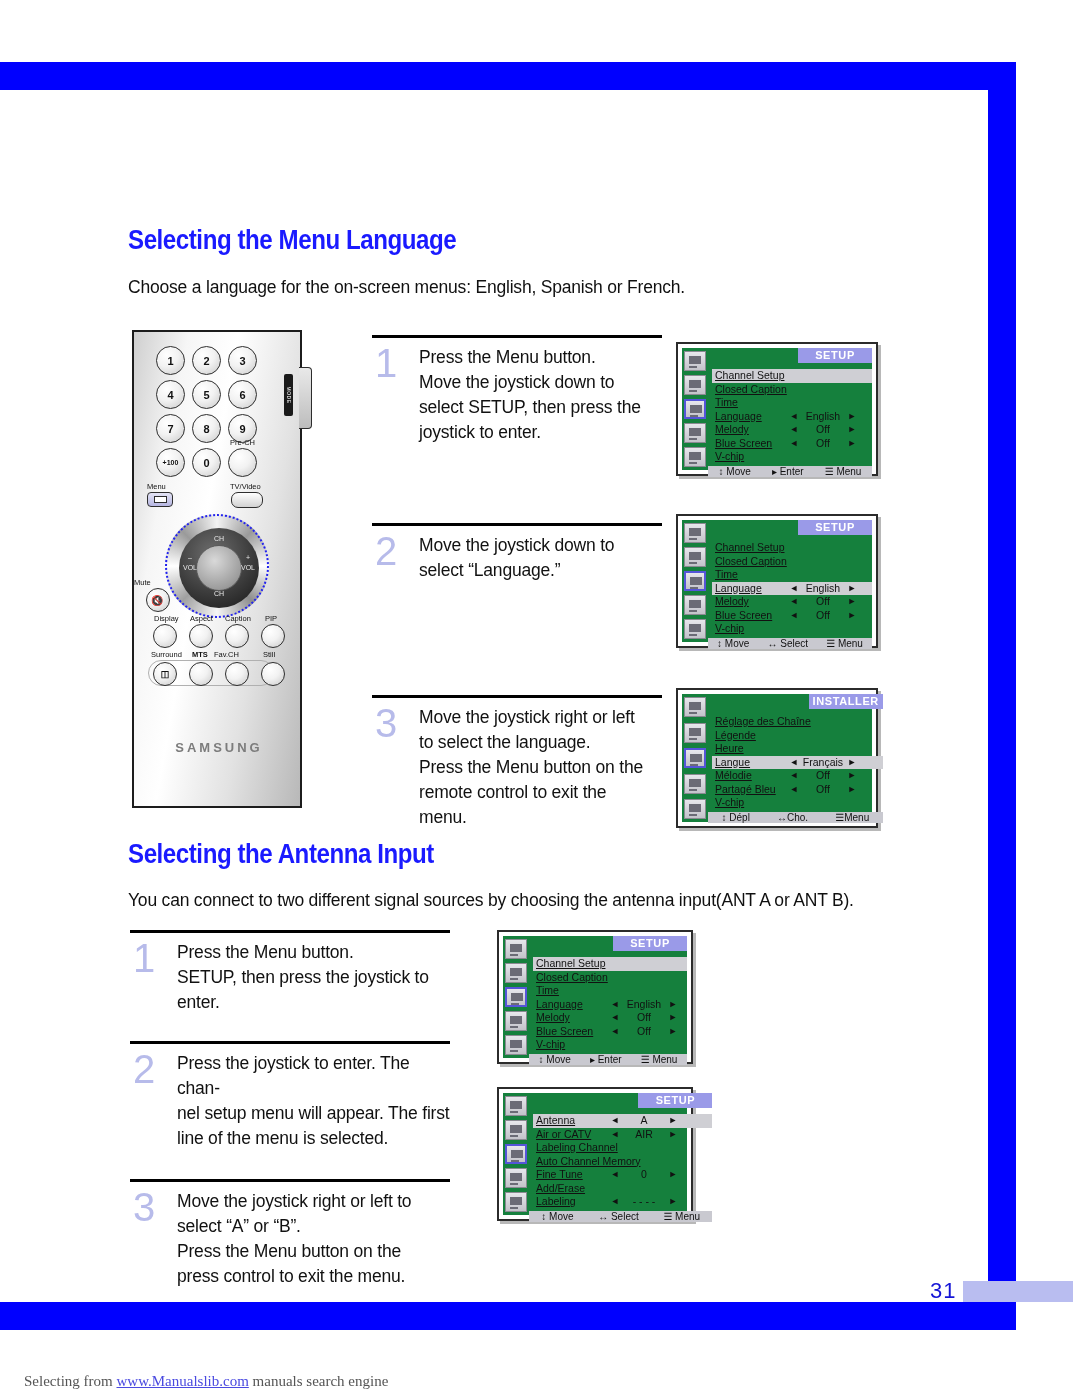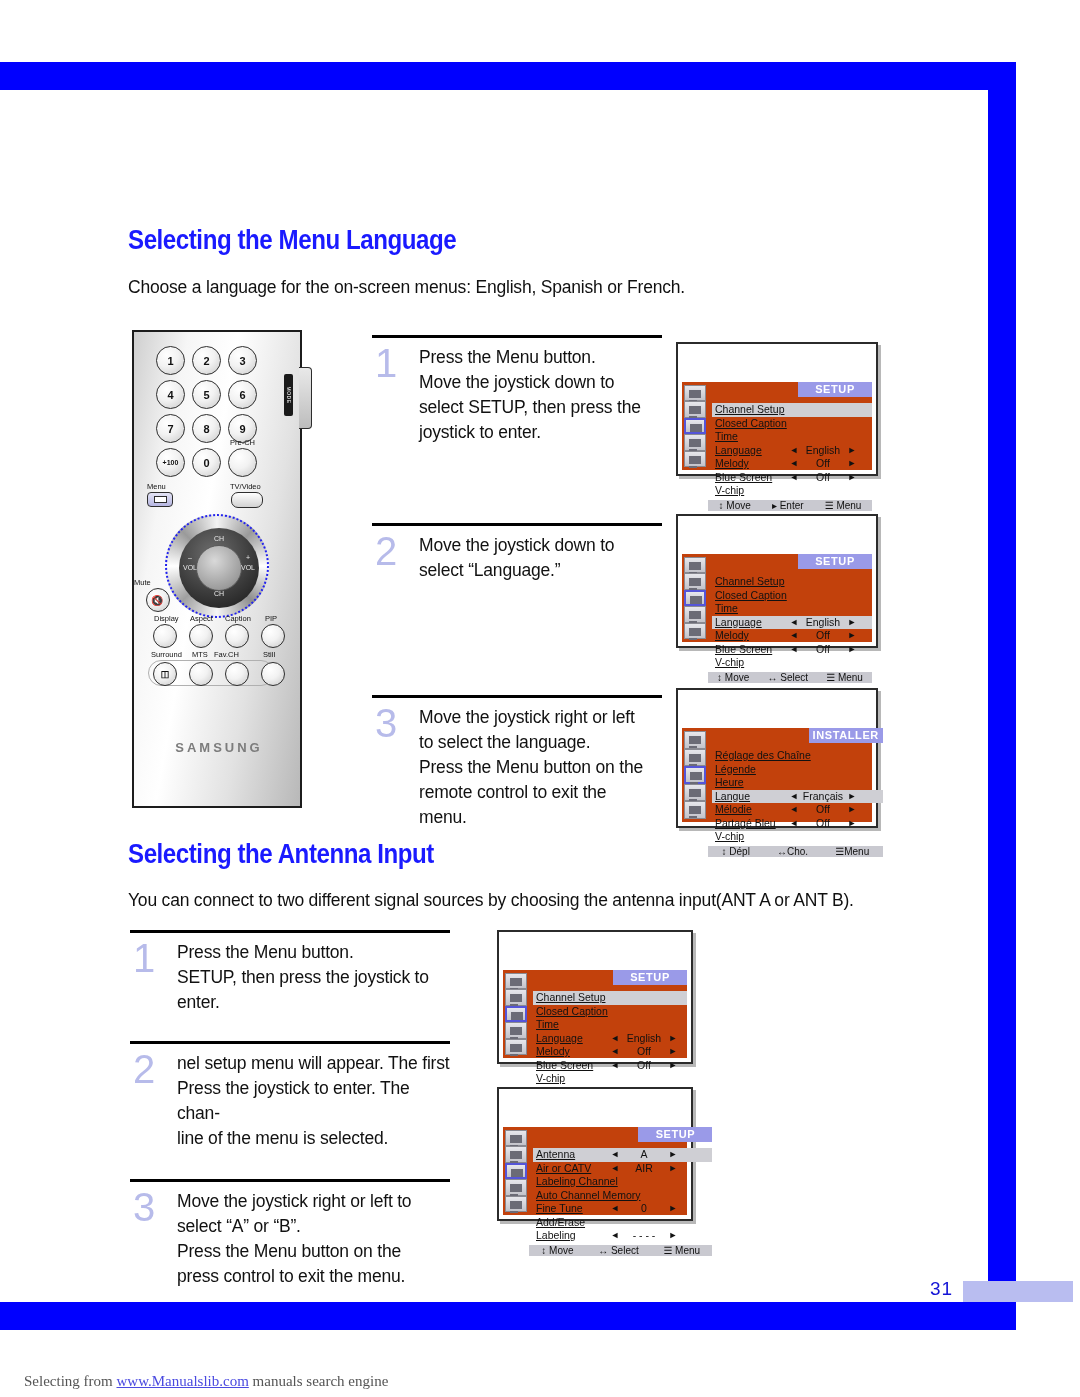--- a/index.html
+++ b/index.html
@@ -3,21 +3,21 @@
 <meta charset="utf-8">
 <style>
   html,body{margin:0;padding:0;background:#ffffff;}
   body{width:1080px;height:1397px;position:relative;font-family:"Liberation Sans",sans-serif;overflow:hidden;}
 
   
   .frame-top{position:absolute;left:0;top:62px;width:1016px;height:28px;background:#0000ff;}
   .frame-right{position:absolute;left:988px;top:62px;width:28px;height:1268px;background:#0000ff;}
   .frame-bottom{position:absolute;left:0;top:1302px;width:1016px;height:28px;background:#0000ff;}
 
-  .page-num{position:absolute;left:930px;top:1278px;font-size:19px;color:#1414d6;
+  .page-num{position:absolute;left:930px;top:1278px;font-size:22px;color:#1414d6;
             font-family:"Liberation Sans",sans-serif;letter-spacing:1px;}
   .page-bar{position:absolute;left:963px;top:1281px;width:110px;height:21px;background:#b9bdf0;}
 
   .site-footer{position:absolute;left:24px;top:1373px;font-family:"Liberation Serif",serif;
                font-size:15px;color:#555;white-space:nowrap;}
   .site-footer a{color:#4a4ae0;text-decoration:underline;}
 
   
   .h-sec{position:absolute;color:#1a1aff;font-weight:bold;font-size:28px;
          font-family:"Liberation Sans",sans-serif;letter-spacing:-0.5px;
@@ -28,21 +28,21 @@
   .step{position:relative;}
   .step .rule{height:3px;background:#000;width:100%;}
   .step .body{display:flex;padding-top:7px;}
   .step .num{color:#b7bbea;font-size:40px;line-height:36px;width:44px;flex:0 0 44px;
              font-weight:400;text-align:left;padding-left:3px;}
   .step .txt{font-size:17.5px;line-height:25px;color:#111;letter-spacing:-0.2px;}
 
   
   .osd{position:absolute;background:#ffffff;border:2px solid #2b2b2b;box-sizing:border-box;
        box-shadow:3px 3px 0 rgba(0,0,0,.28);}
-  .osd-inner{position:absolute;inset:4px;background:#c2410c;display:flex;margin-top:34px;}
+  .osd-inner{position:absolute;inset:4px;background:#15803d;display:flex;}
   .osd-side{width:26px;flex:0 0 26px;display:flex;flex-direction:column;
             justify-content:space-between;padding:3px 0 3px 2px;box-sizing:border-box;}
   .osd-ico{width:22px;height:20px;background:linear-gradient(#e7e7ec,#c3c3ca);
            border:1px solid #8a8a92;box-sizing:border-box;position:relative;}
   .osd-ico.sel{border:2px solid #5555d8;}
   .osd-ico i{position:absolute;background:#6b6b76;display:block;}
   .osd-main{flex:1;display:flex;flex-direction:column;position:relative;}
   .osd-title{align-self:flex-end;background:#9a9ae8;color:#ffffff;font-weight:bold;
              font-size:11px;letter-spacing:.6px;text-align:center;width:74px;padding:1px 0 2px;}
   .osd-rows{flex:1;padding:6px 0 0 4px;}
@@ -181,21 +181,21 @@
   <div class="rm-lbl" style="left:56px;top:282px;">Aspect</div>
   <div class="rm-lbl" style="left:91px;top:282px;">Caption</div>
   <div class="rm-lbl" style="left:131px;top:282px;">PIP</div>
   <div class="btn-round" style="left:19px;top:292px;width:22px;height:22px;"></div>
   <div class="btn-round" style="left:55px;top:292px;width:22px;height:22px;"></div>
   <div class="btn-round" style="left:91px;top:292px;width:22px;height:22px;"></div>
   <div class="btn-round" style="left:127px;top:292px;width:22px;height:22px;"></div>
 
   <div class="rm-group"></div>
   <div class="rm-lbl" style="left:17px;top:318px;">Surround</div>
-  <div class="rm-lbl" style="left:58px;top:318px;">MTS</div>
+  <div class="rm-lbl" style="left:58px;top:318px;font-weight:bold;">MTS</div>
   <div class="rm-lbl" style="left:80px;top:318px;">Fav.CH</div>
   <div class="rm-lbl" style="left:129px;top:318px;">Still</div>
   <div class="btn-round" style="left:19px;top:330px;width:22px;height:22px;font-size:9px;">
     <span>◫</span>
   </div>
   <div class="btn-round" style="left:55px;top:330px;width:22px;height:22px;"></div>
   <div class="btn-round" style="left:91px;top:330px;width:22px;height:22px;"></div>
   <div class="btn-round" style="left:127px;top:330px;width:22px;height:22px;"></div>
 
   <div class="rm-brand">SAMSUNG</div>
@@ -487,22 +487,22 @@
         <div>SETUP, then press the joystick to</div>
         <div>enter.</div>
       </div>
     </div>
   </div>
   <div class="step" style="margin-bottom:28px;">
     <div class="rule"></div>
     <div class="body">
       <div class="num">2</div>
       <div class="txt">
+        <div>Press the joystick to enter. The chan-</div>
         <div>nel setup menu will appear. The first</div>
-        <div>Press the joystick to enter. The chan-</div>
         <div>line of the menu is selected.</div>
       </div>
     </div>
   </div>
   <div class="step">
     <div class="rule"></div>
     <div class="body">
       <div class="num">3</div>
       <div class="txt">
         <div>Move the joystick right or left to</div>

